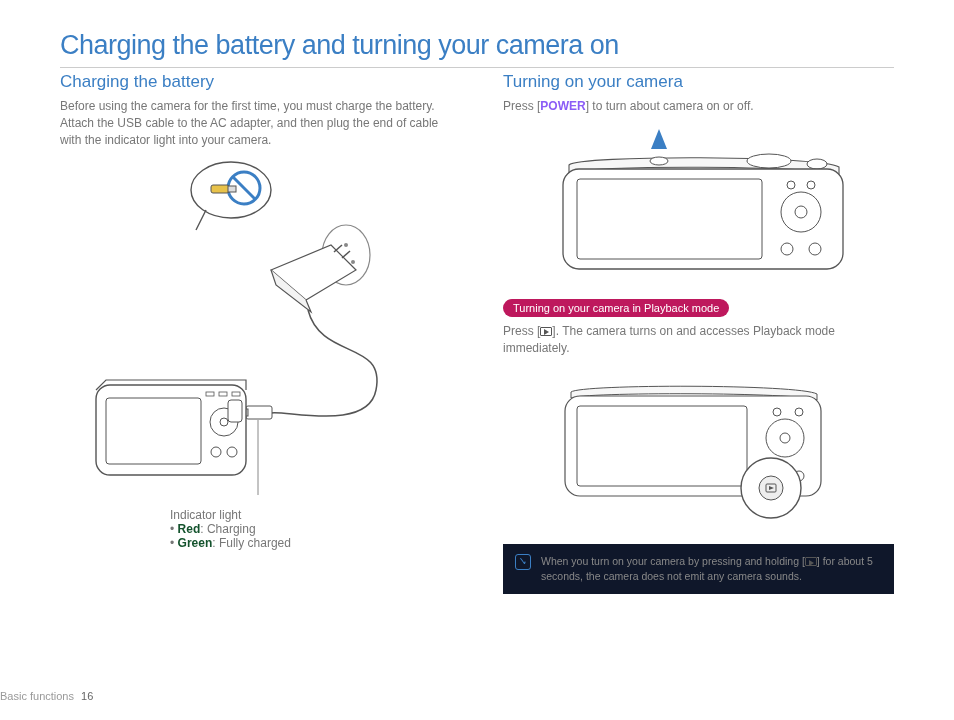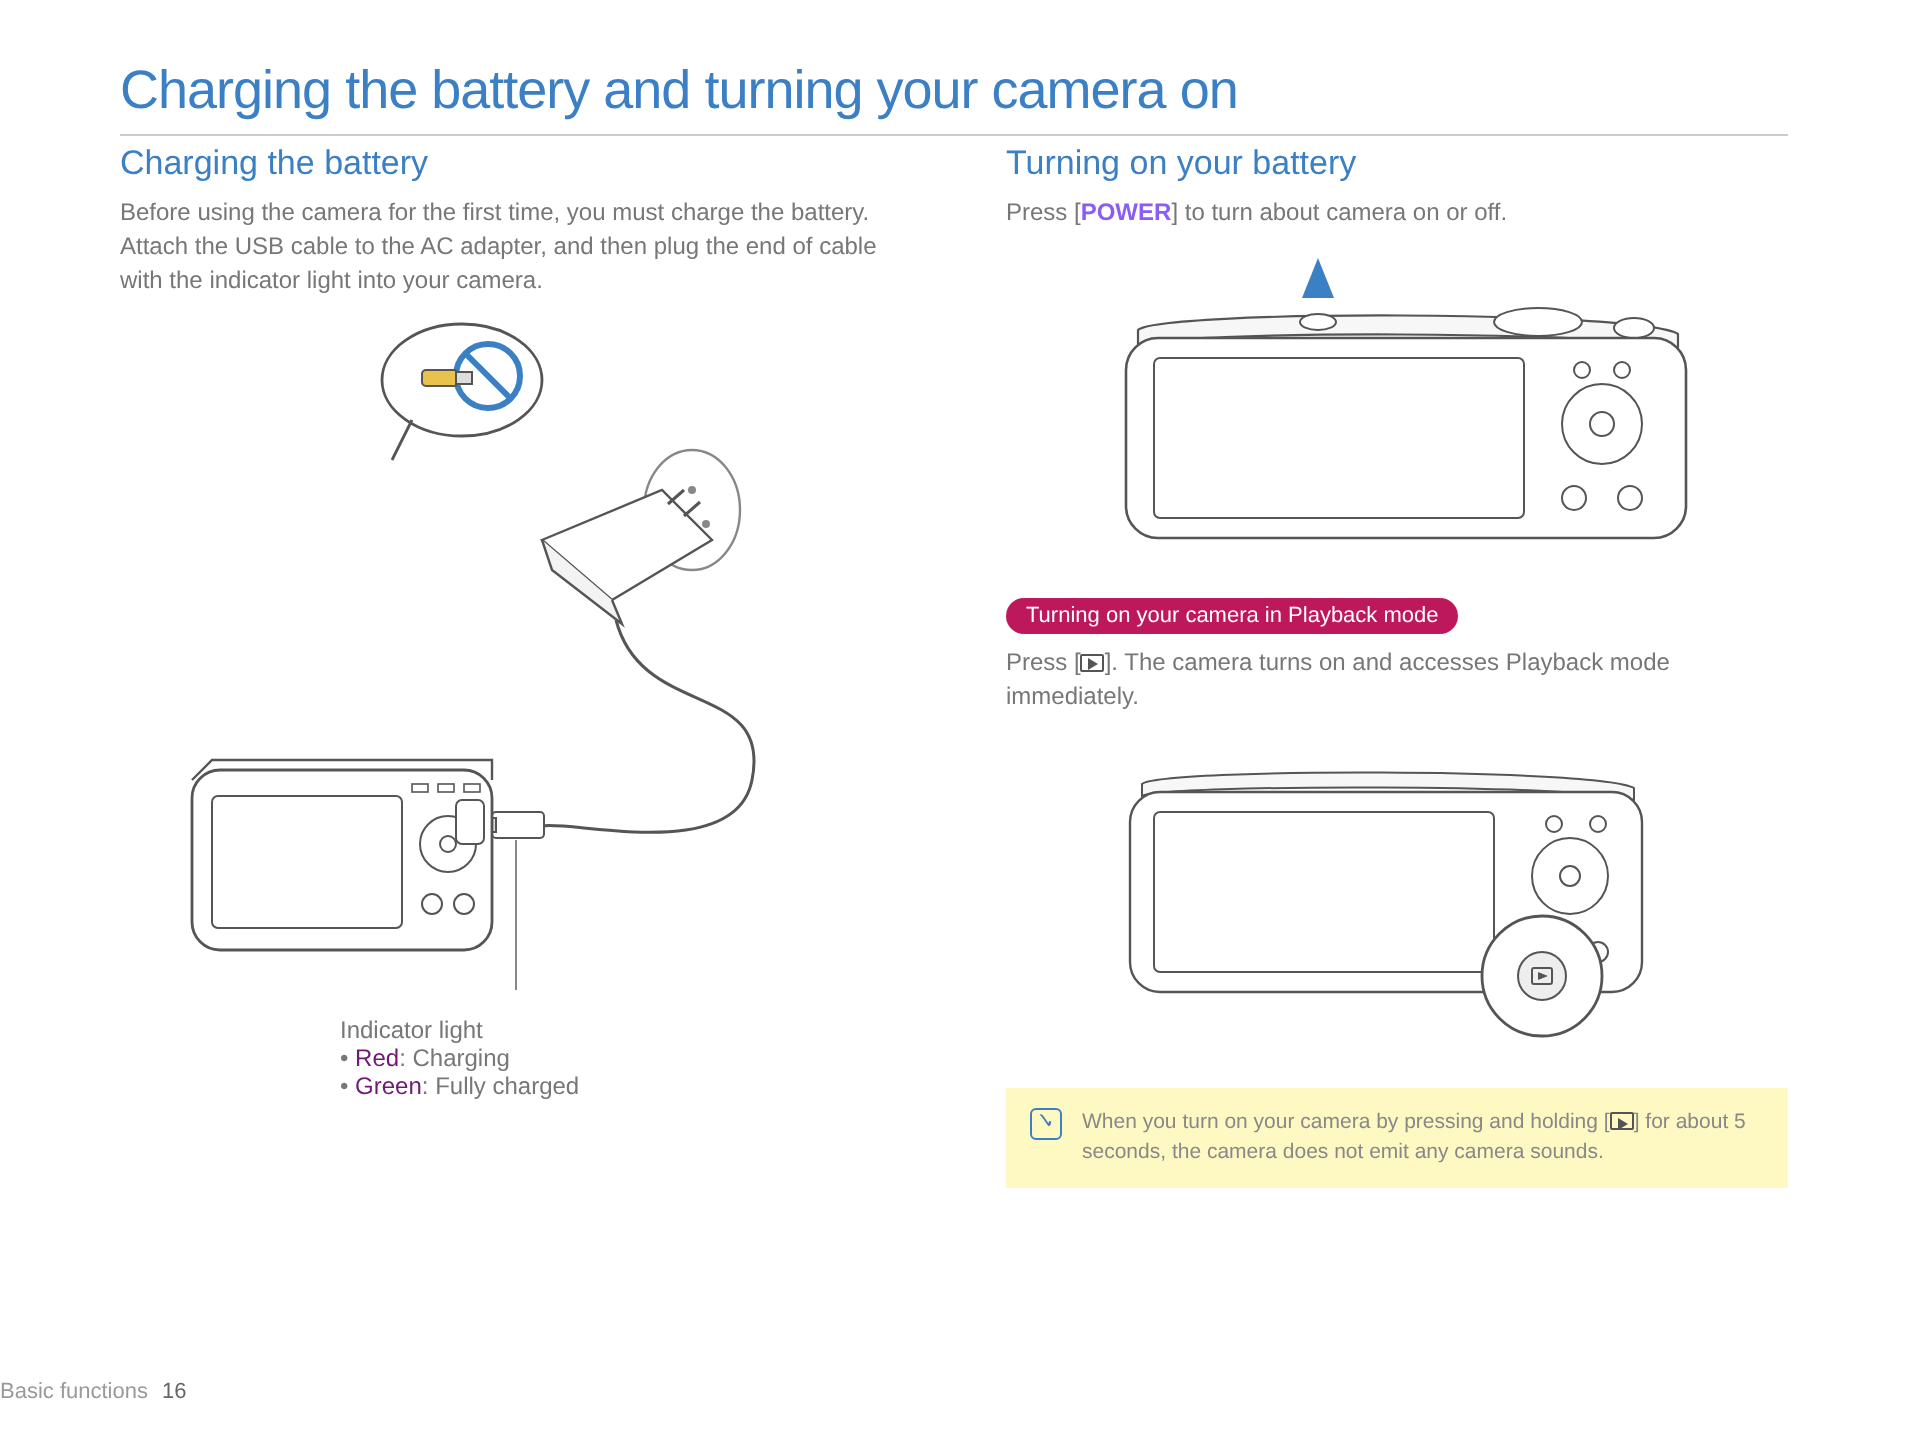--- a/index.html
+++ b/index.html
@@ -45,33 +45,33 @@
     display: flex;
     justify-content: center;
     margin: 8px 0;
   }
   .callout {
     font-size: 12px;
     color: #777;
     margin-left: 110px;
     margin-top: 6px;
   }
-  .callout .lbl { font-weight: normal; color: #701a75; }
+  .callout .lbl { font-weight: bold; color: #14532d; }
   .pill {
     display: inline-block;
     background: #be185d;
     color: #fff;
     font-size: 11px;
     padding: 3px 10px;
     border-radius: 10px;
     margin-top: 14px;
     margin-bottom: 6px;
   }
   .note {
-    background: #fef9c3;
+    background: #0f172a;
     display: flex;
     align-items: flex-start;
     padding: 10px 12px;
     margin-top: 16px;
     font-size: 10.5px;
     color: #888;
     line-height: 1.4;
   }
   .note-icon {
     width: 16px;
@@ -174,21 +174,21 @@
     </div>
 
     <div class="callout">
       <div>Indicator light</div>
       <div>• <span class="lbl">Red</span><span>: Charging</span></div>
       <div>• <span class="lbl">Green</span><span>: Fully charged</span></div>
     </div>
   </div>
 
   <div class="col">
-    <h2 class="section-title">Turning on your battery</h2>
+    <h2 class="section-title">Turning on your camera</h2>
     <p class="body-text">
       <span>Press [</span><span class="strong">POWER</span><span>] to turn about camera on or off.</span>
     </p>
 
     <div class="illustration">
       <svg width="320" height="150" viewBox="0 0 320 150">
         <path d="M120 2 L128 22 L112 22 Z" fill="#3b7fc4"></path>
 
         <path d="M30 38 C 40 28, 280 28, 300 40 L300 48 C 280 38, 40 38, 30 46 Z" fill="#f7f7f7" stroke="#555" stroke-width="1.1"></path>
         <ellipse cx="120" cy="34" rx="9" ry="4" fill="#fff" stroke="#555"></ellipse>

